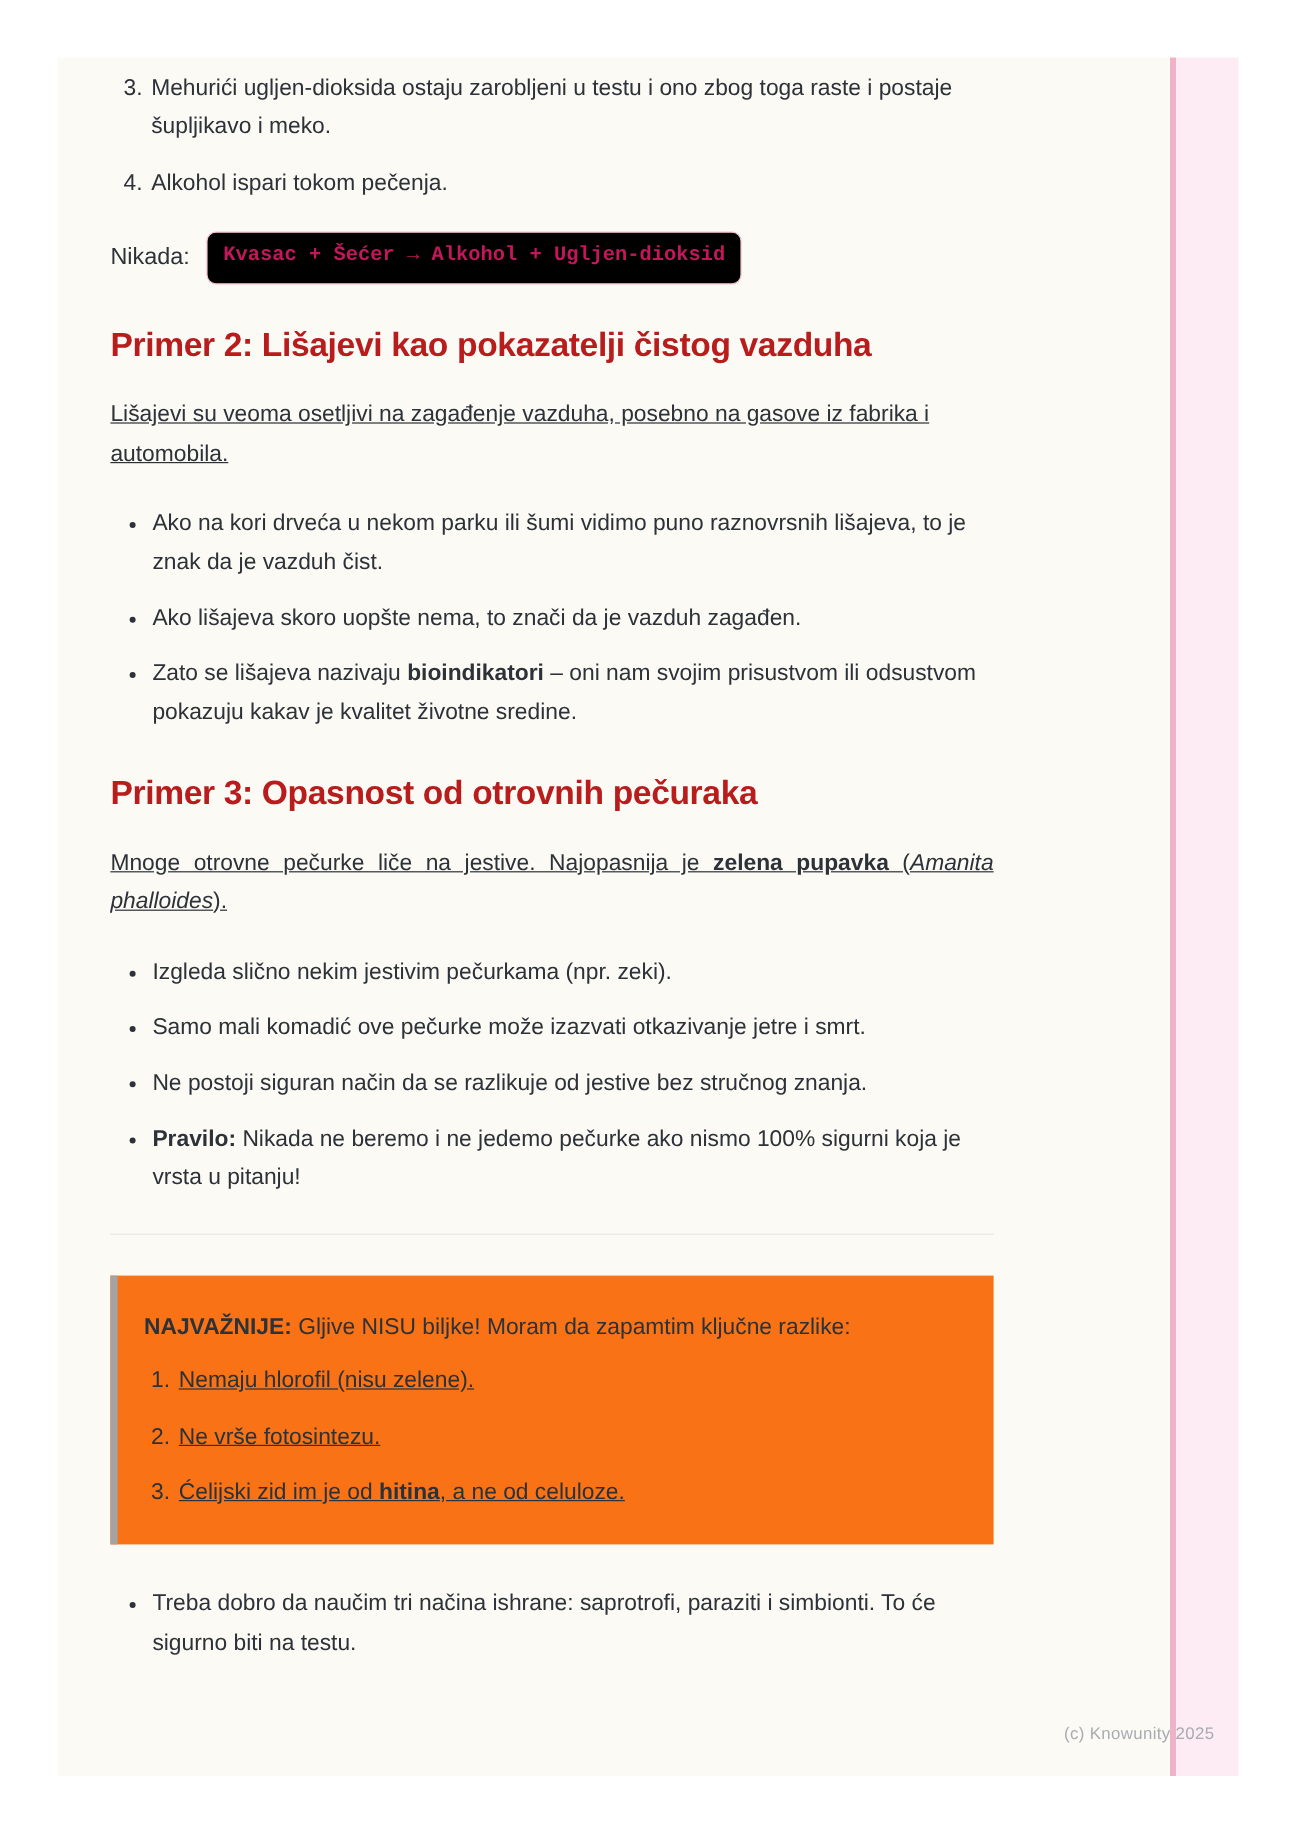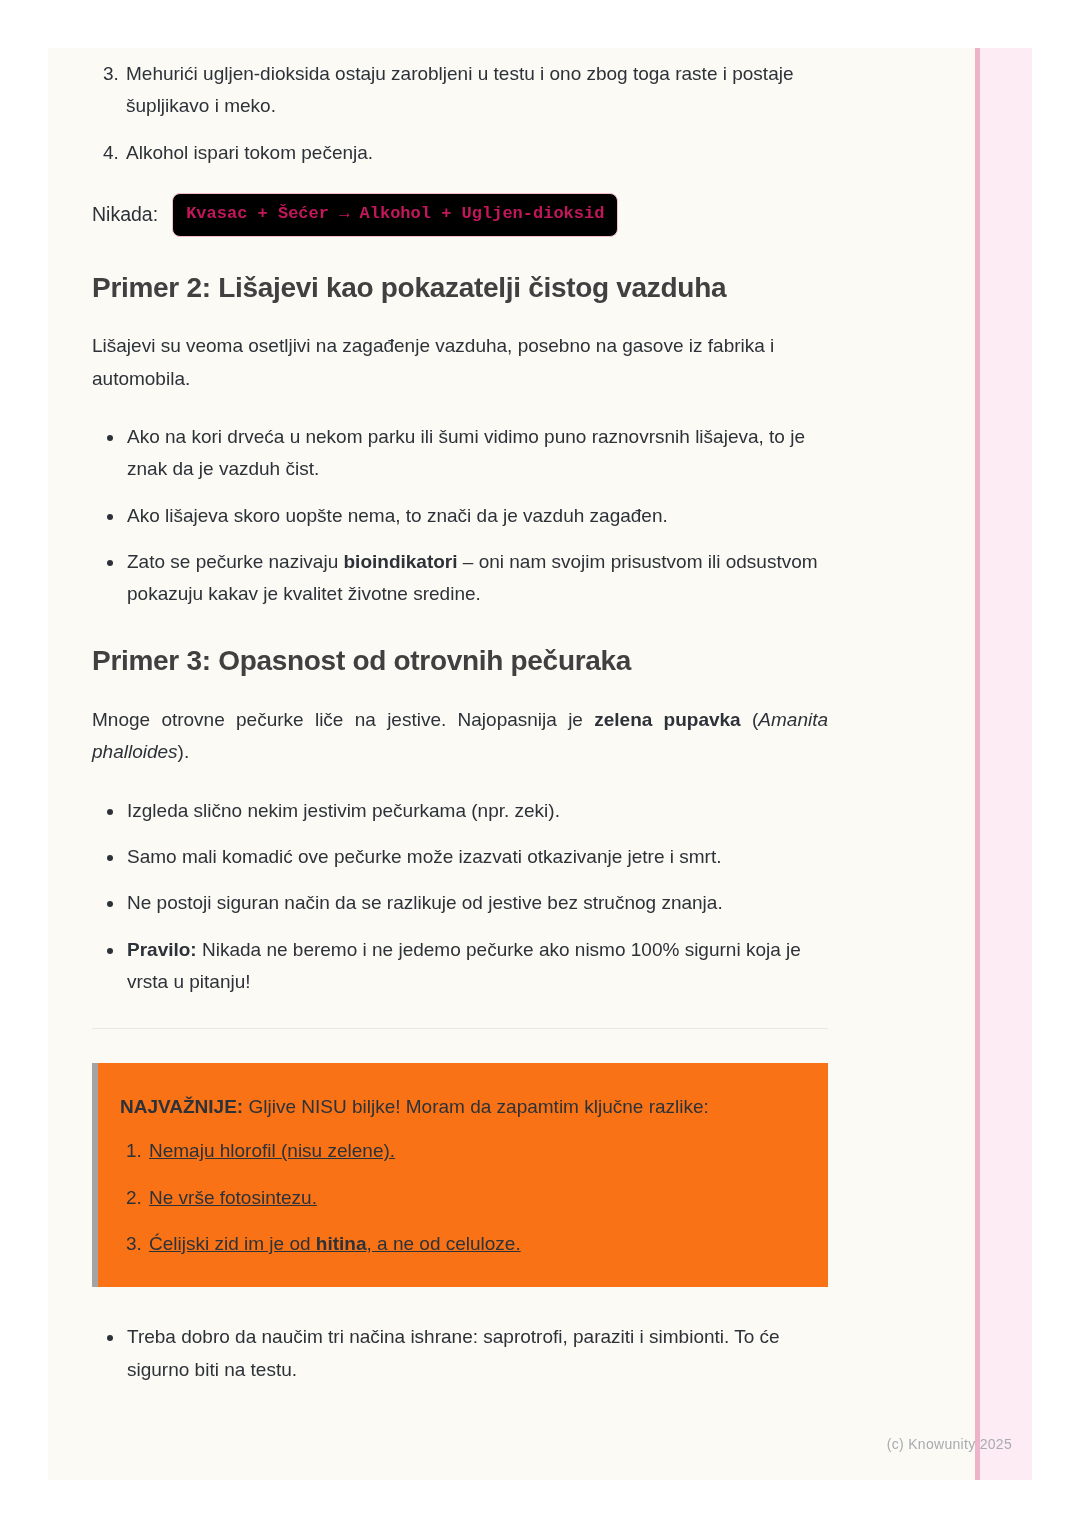--- a/index.html
+++ b/index.html
@@ -52,36 +52,36 @@
     color: #c2185b;
     background: #000000;
     border: 1.5px solid #f2bccd;
     border-radius: 8px;
     padding: 6px 13px 7px;
     white-space: nowrap;
   }
   h2 {
     font-size: 28px;
     font-weight: 700;
-    color: #404040;
+    color: #b91c1c;
     letter-spacing: -0.3px;
     margin: 34px 0 26px 0;
     line-height: 1.2;
   }
   h1 {
     font-size: 35px;
     font-weight: 700;
     color: #d32d7d;
     letter-spacing: -0.5px;
     margin: 44px 0 0 0;
     line-height: 1.2;
     padding-bottom: 18px;
     border-bottom: 3px solid #e9a2bf;
   }
-  .para { margin: 0 0 26px 0; }
+  .para { margin: 0 0 26px 0; text-decoration: underline; }
   .justify { text-align: justify; }
   hr.divider {
     border: none;
     border-top: 1.5px solid #e7e7e3;
     margin: 30px 0 0 0;
   }
   .callout {
     margin-top: 34px;
     background: #f97316;
     border-left: 6px solid #a3a3a3;
@@ -120,21 +120,21 @@
       <code class="formula-chip">Kvasac + Šećer → Alkohol + Ugljen-dioksid</code>
     </div>
 
     <h2>Primer 2: Lišajevi kao pokazatelji čistog vazduha</h2>
 
     <p class="para">Lišajevi su veoma osetljivi na zagađenje vazduha, posebno na gasove iz fabrika i automobila.</p>
 
     <ul class="bullet-list">
       <li><span>Ako na kori drveća u nekom parku ili šumi vidimo puno raznovrsnih lišajeva, to je znak da je vazduh čist.</span></li>
       <li><span>Ako lišajeva skoro uopšte nema, to znači da je vazduh zagađen.</span></li>
-      <li><span>Zato se pečurke nazivaju </span><strong>bioindikatori</strong><span> – oni nam svojim prisustvom ili odsustvom pokazuju kakav je kvalitet životne sredine.</span></li>
+      <li><span>Zato se lišajeva nazivaju </span><strong>bioindikatori</strong><span> – oni nam svojim prisustvom ili odsustvom pokazuju kakav je kvalitet životne sredine.</span></li>
     </ul>
 
     <h2>Primer 3: Opasnost od otrovnih pečuraka</h2>
 
     <p class="para justify">
       <span>Mnoge otrovne pečurke liče na jestive. Najopasnija je </span><strong>zelena pupavka</strong><span> (</span><em>Amanita phalloides</em><span>).</span>
     </p>
 
     <ul class="bullet-list">
       <li><span>Izgleda slično nekim jestivim pečurkama (npr. zeki).</span></li>

